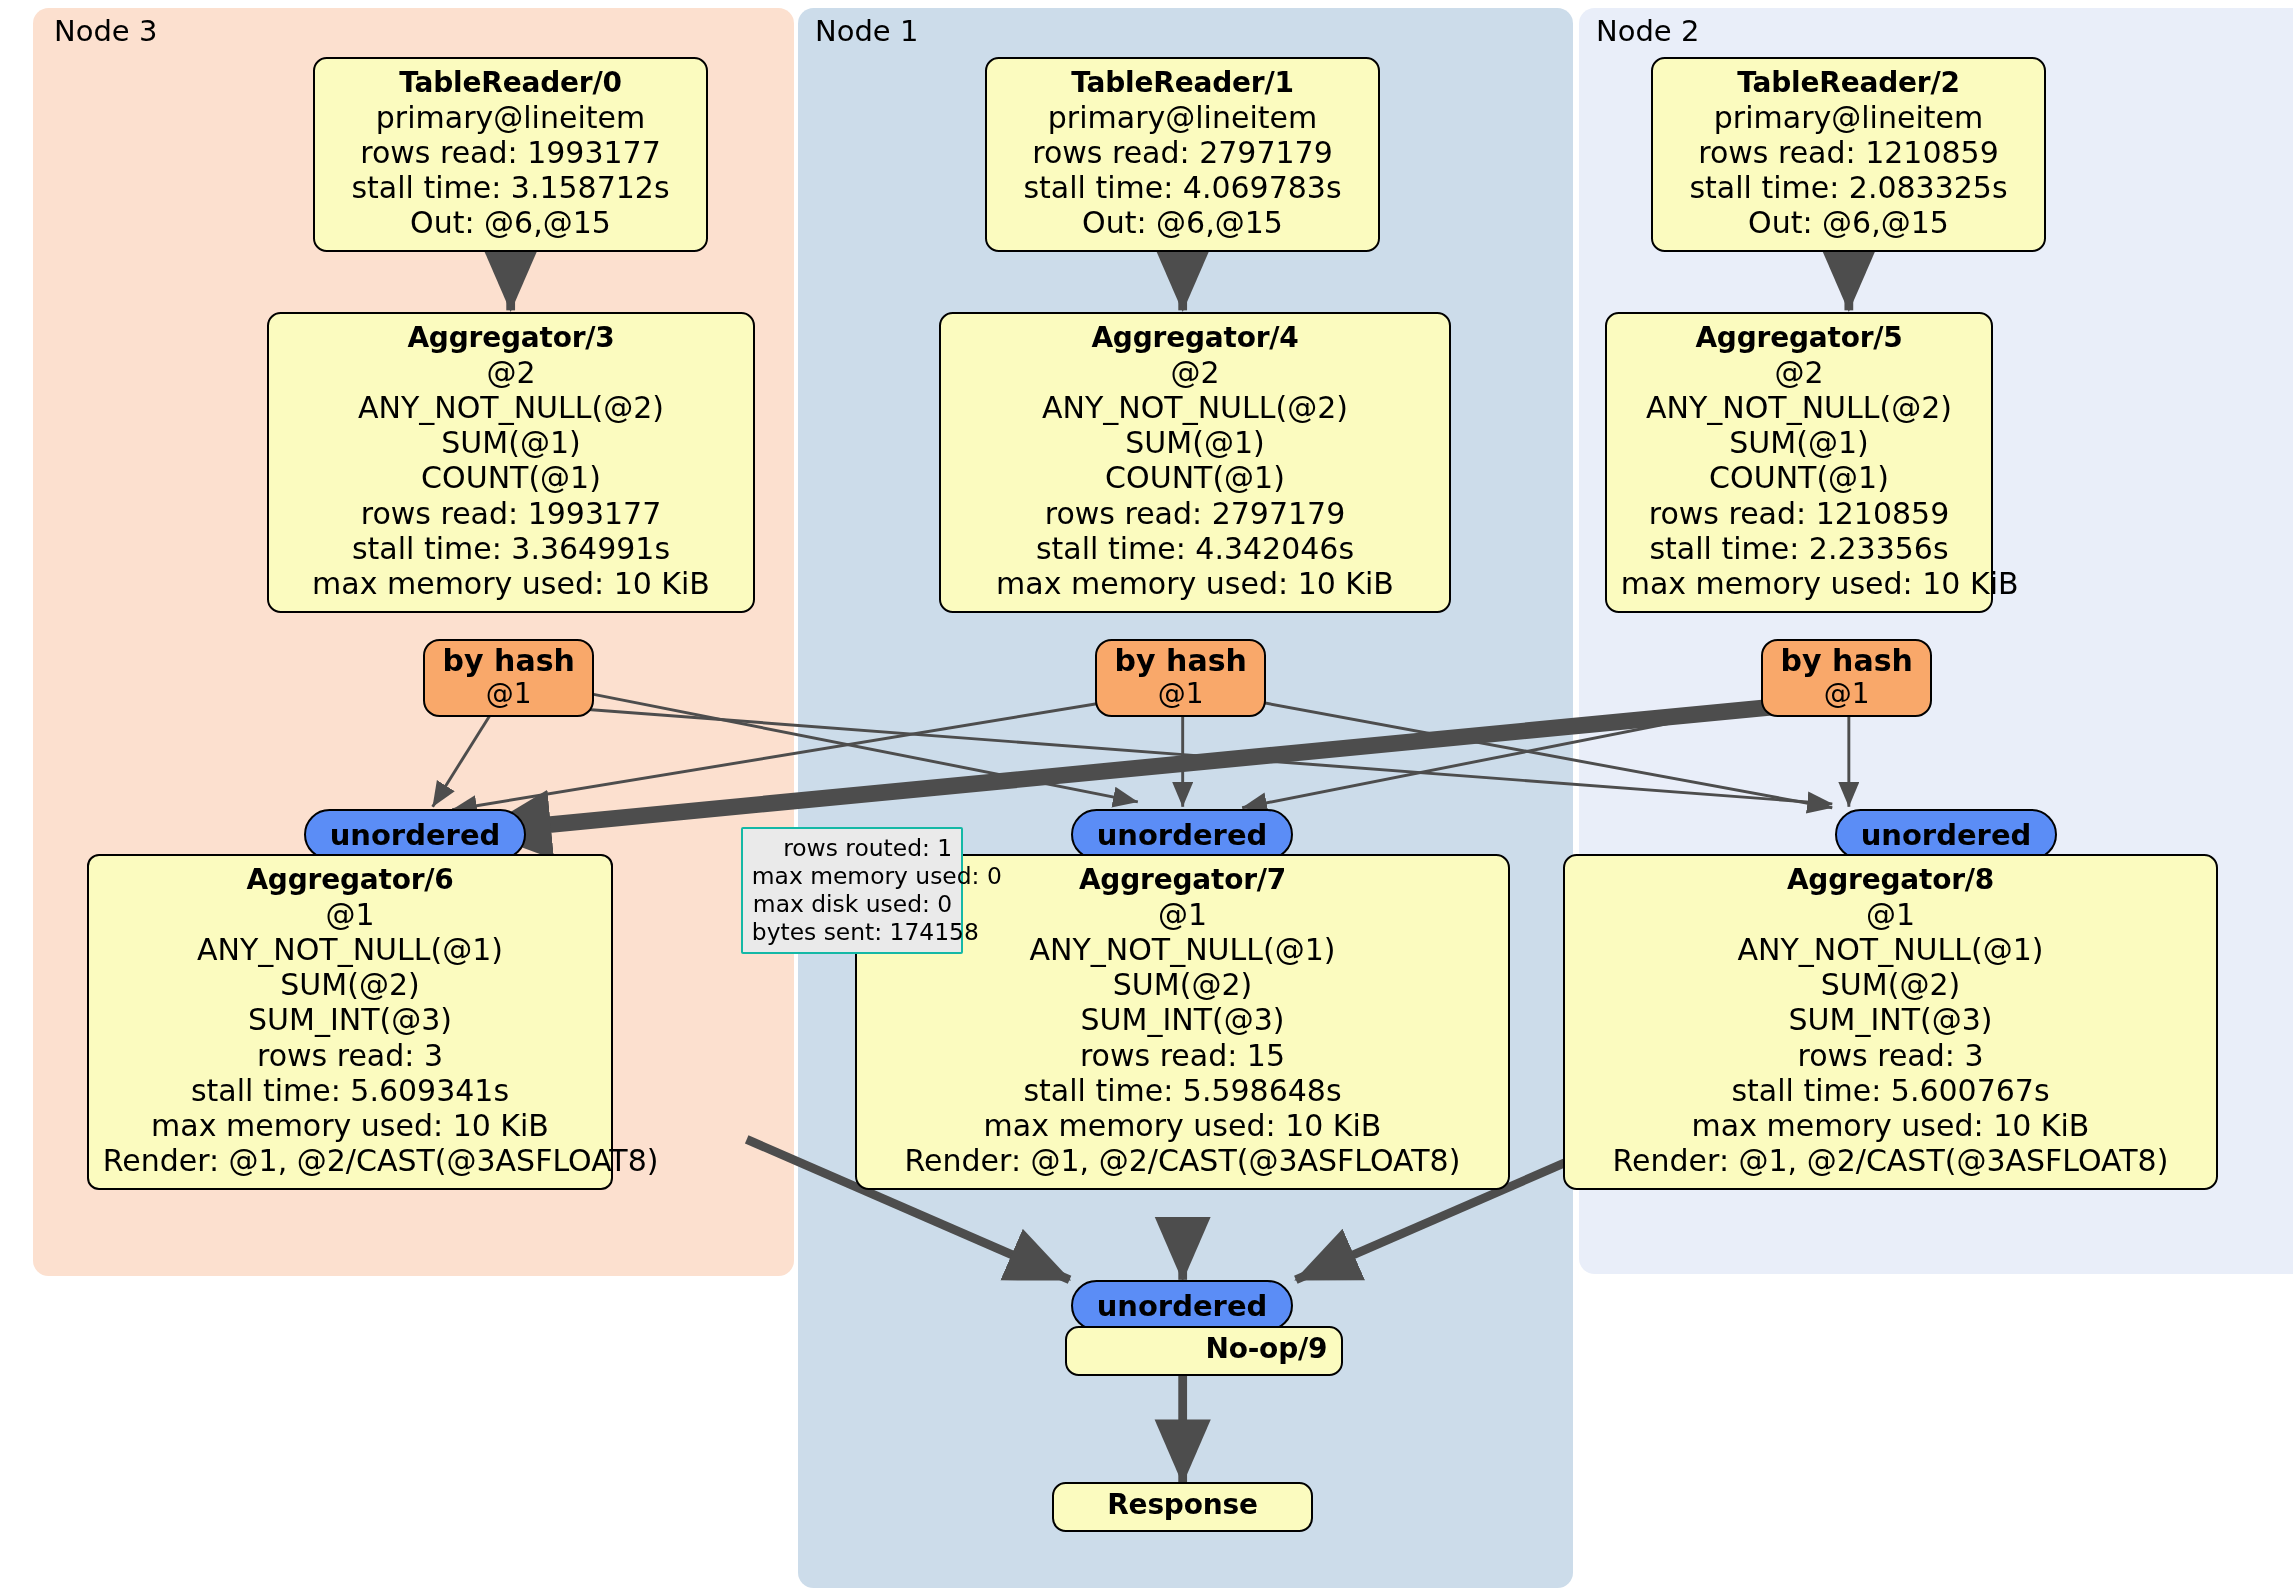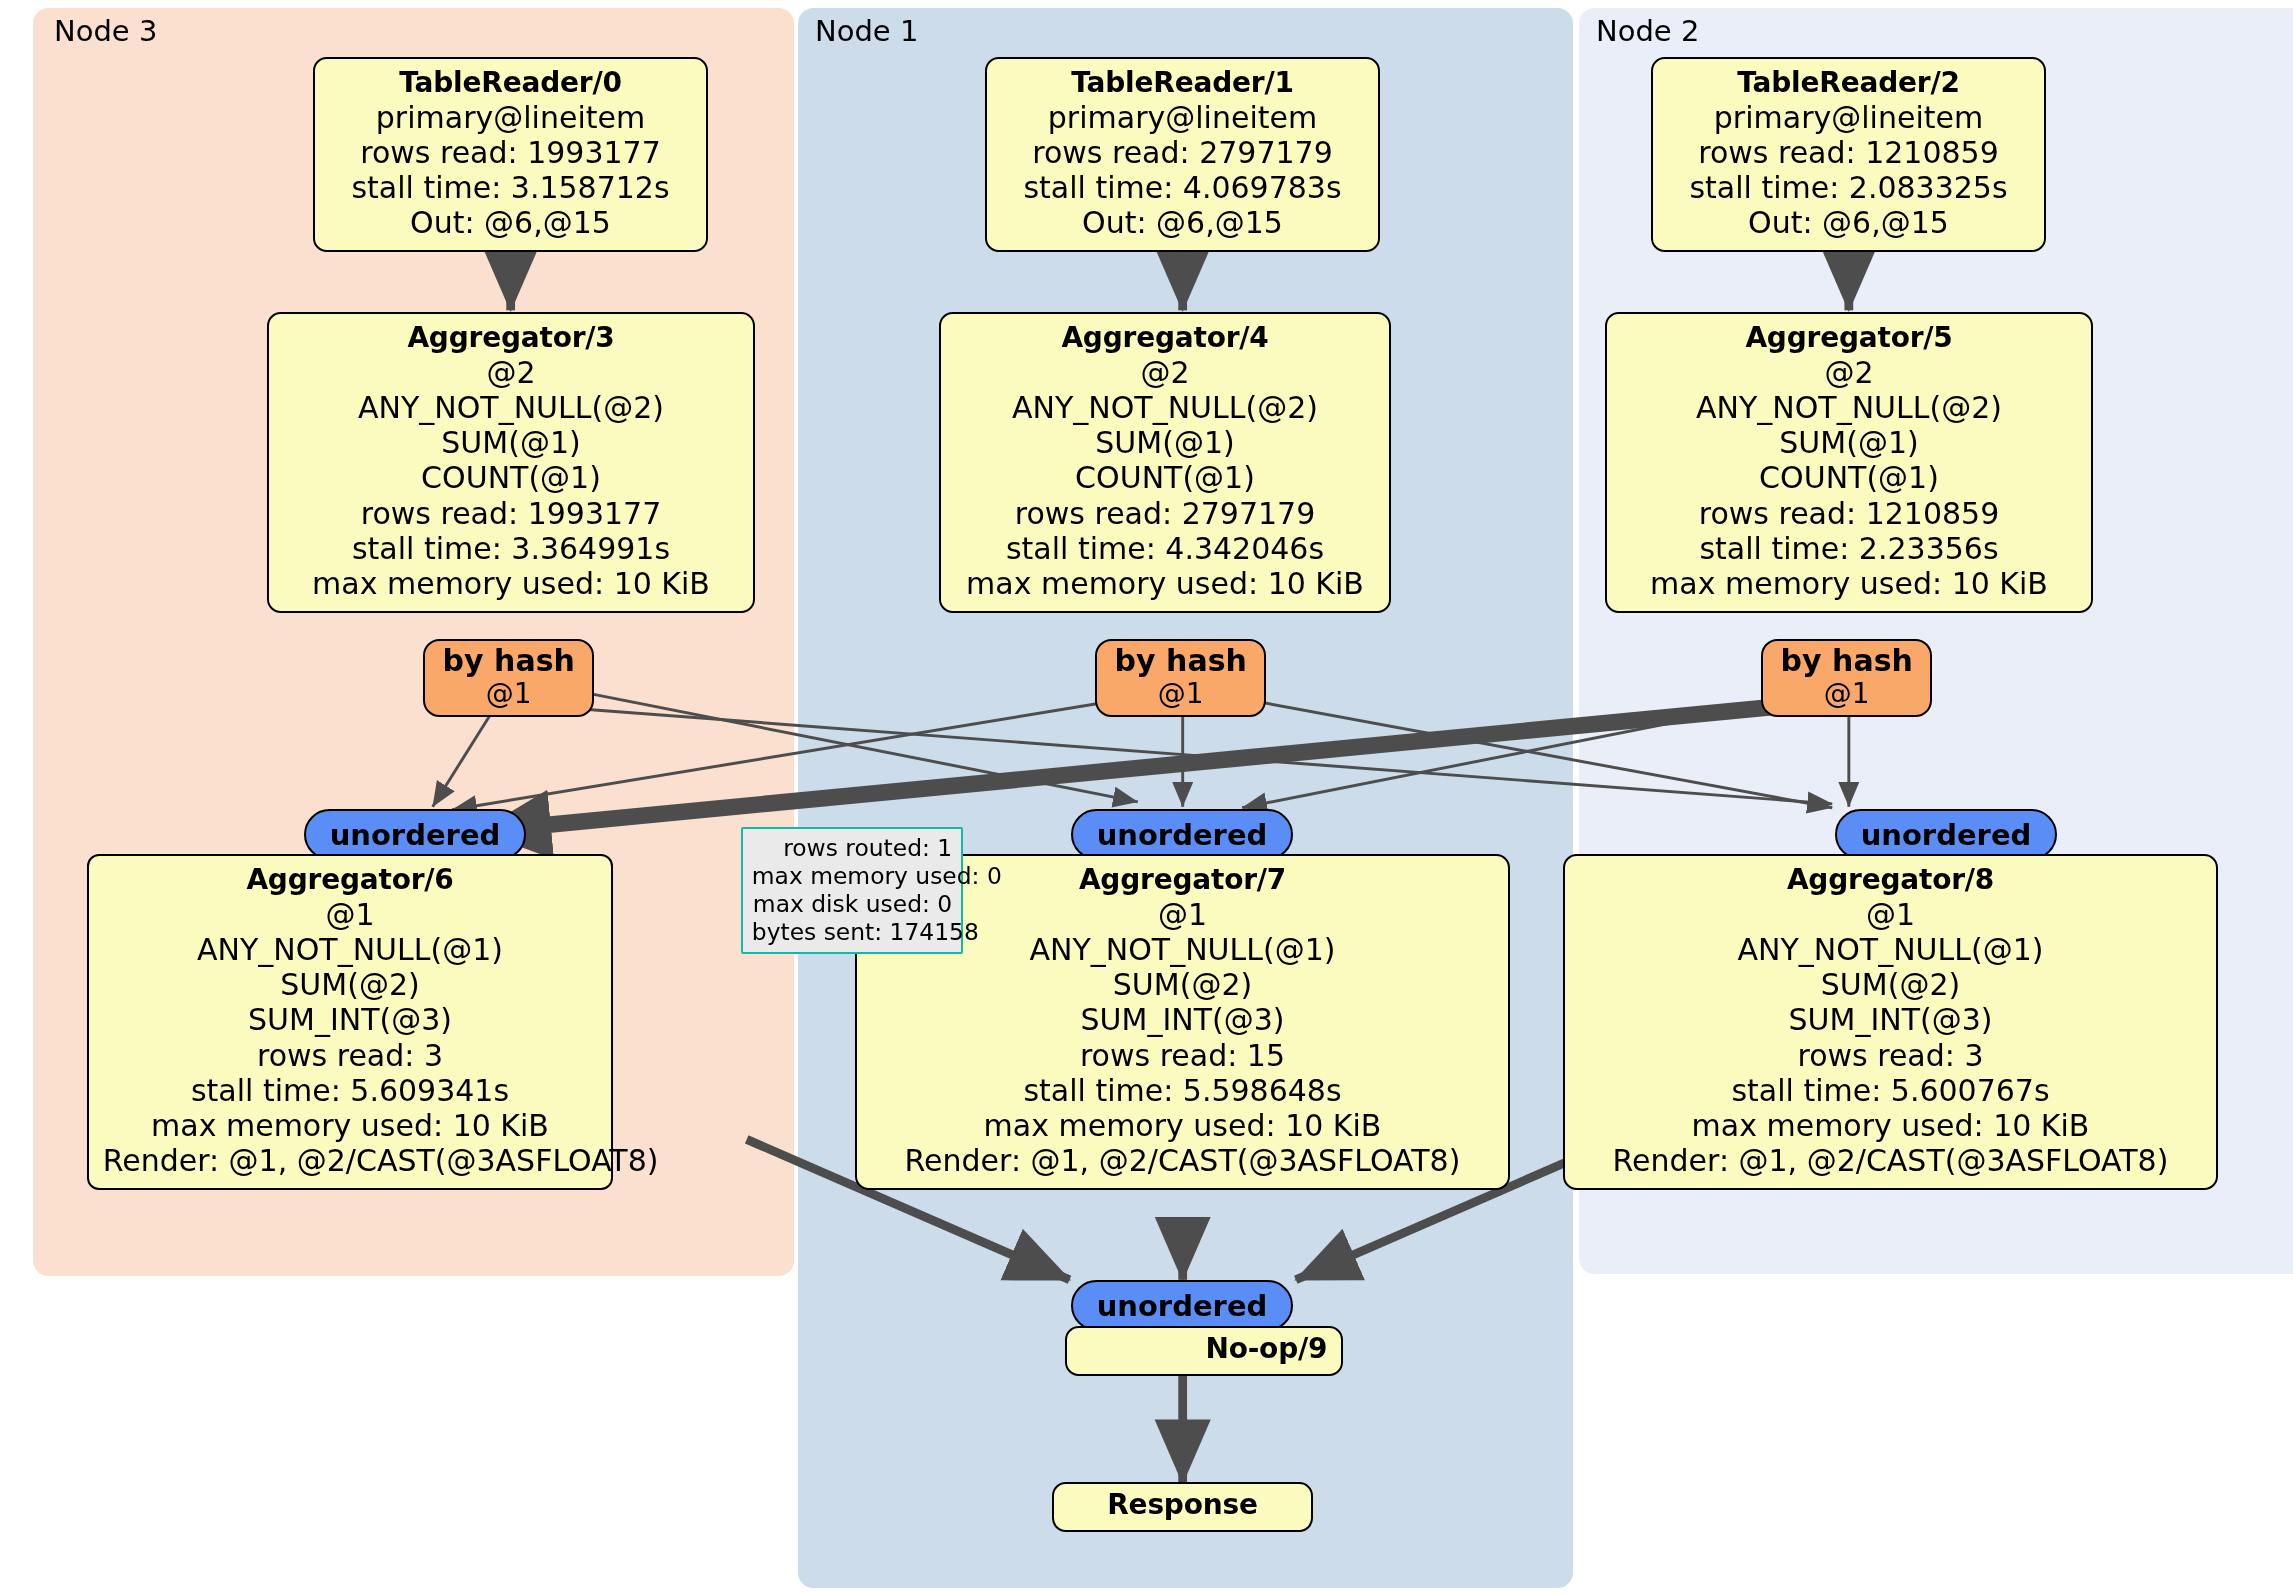--- a/index.html
+++ b/index.html
@@ -199,32 +199,32 @@
     <div class="title">Aggregator/3</div>
     <div class="line">@2</div>
     <div class="line">ANY_NOT_NULL(@2)</div>
     <div class="line">SUM(@1)</div>
     <div class="line">COUNT(@1)</div>
     <div class="line">rows read: 1993177</div>
     <div class="line">stall time: 3.364991s</div>
     <div class="line">max memory used: 10 KiB</div>
   </div>
 
-  <div class="proc" style="left:916px; top:312px; width:452px;">
+  <div class="proc" style="left:916px; top:312px; width:512px;">
     <div class="title">Aggregator/4</div>
     <div class="line">@2</div>
     <div class="line">ANY_NOT_NULL(@2)</div>
     <div class="line">SUM(@1)</div>
     <div class="line">COUNT(@1)</div>
     <div class="line">rows read: 2797179</div>
     <div class="line">stall time: 4.342046s</div>
     <div class="line">max memory used: 10 KiB</div>
   </div>
 
-  <div class="proc" style="left:1582px; top:312px; width:488px;">
+  <div class="proc" style="left:1582px; top:312px; width:388px;">
     <div class="title">Aggregator/5</div>
     <div class="line">@2</div>
     <div class="line">ANY_NOT_NULL(@2)</div>
     <div class="line">SUM(@1)</div>
     <div class="line">COUNT(@1)</div>
     <div class="line">rows read: 1210859</div>
     <div class="line">stall time: 2.23356s</div>
     <div class="line">max memory used: 10 KiB</div>
   </div>
 

